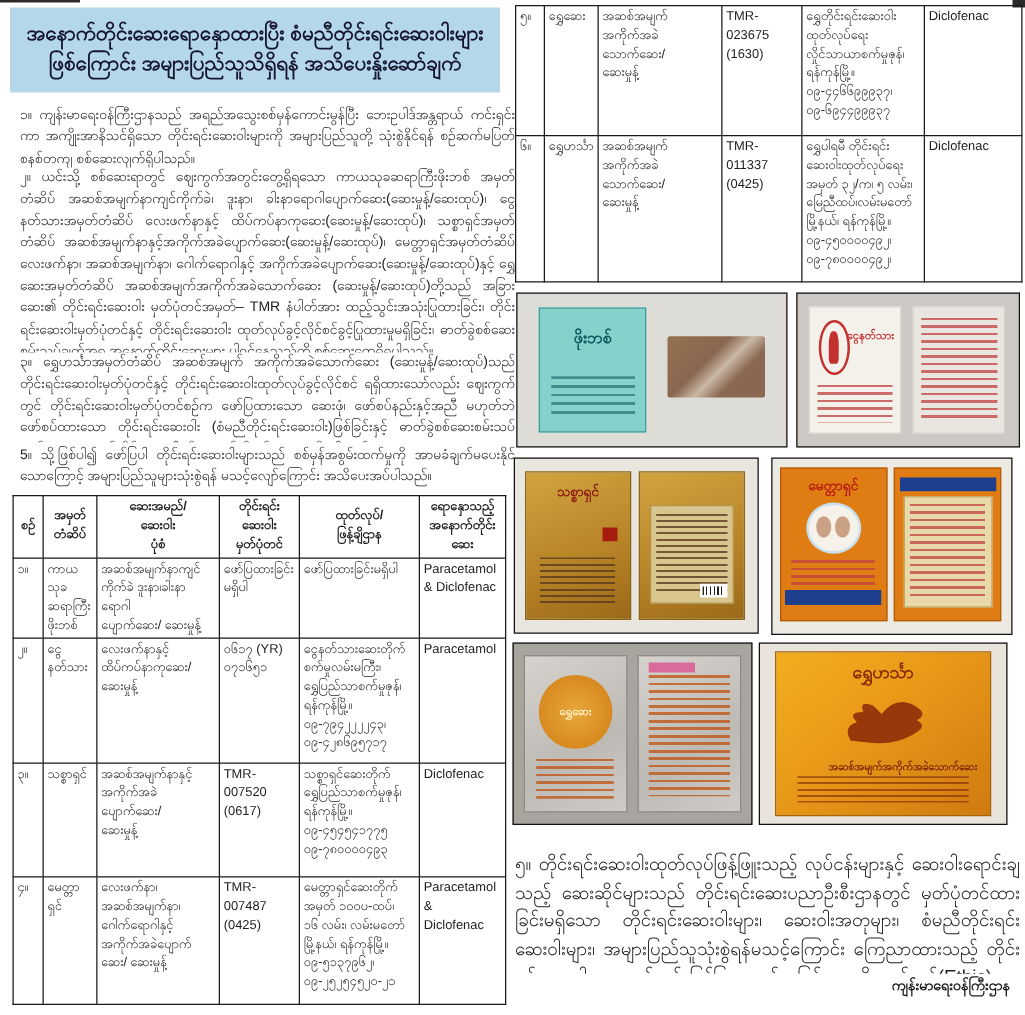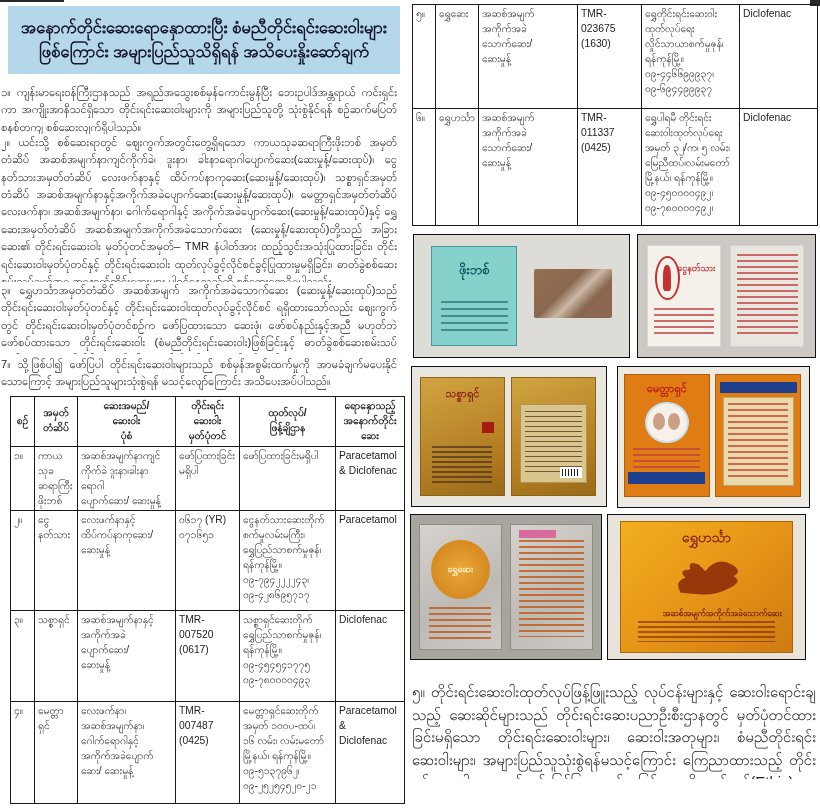--- a/index.html
+++ b/index.html
@@ -9,21 +9,21 @@
 
   .edge-mark { position:absolute; background:#2a2a2a; }
 
   
   .title-box { position:absolute; left:8px; top:6px; width:392px; height:68px;
                background:#b5d7ea; display:flex; align-items:center; justify-content:center;
                text-align:center; padding:4px 10px; }
   .title-box span { font-weight:bold; font-size:16.5px; line-height:1.45; color:#15152e; }
 
   
-  .para { position:absolute; left:1px; width:396px; font-size:11.2px; line-height:1.55;
+  .para { position:absolute; left:16px; width:396px; font-size:11.2px; line-height:1.55;
           text-align:justify; overflow:hidden; }
   #p1 { top:84px;  height:50px; }
   #p2 { top:134px; height:148px; }
   #p3 { top:282px; height:72px; }
   #p4 { top:356px; height:40px; }
 
   .para-r { position:absolute; left:412px; width:404px; font-size:15px; line-height:1.5;
             text-align:justify; overflow:hidden; }
   #p5 { top:681px; height:98px; }
 
@@ -142,21 +142,21 @@
   <div class="edge-mark" style="left:0;top:0;width:64px;height:2px;"></div>
   <div class="edge-mark" style="right:0;top:0;width:10px;height:6px;"></div>
 
   <div class="title-box">
     <span>အနောက်တိုင်းဆေးရောနှောထားပြီး စံမညီတိုင်းရင်းဆေးဝါးများဖြစ်ကြောင်း အများပြည်သူသိရှိရန် အသိပေးနှိုးဆော်ချက်</span>
   </div>
 
   <p class="para" id="p1">၁။    ကျန်းမာရေးဝန်ကြီးဌာနသည် အရည်အသွေးစစ်မှန်ကောင်းမွန်ပြီး ဘေးဥပါဒ်အန္တရာယ် ကင်းရှင်းကာ အကျိုးအာနိသင်ရှိသော တိုင်းရင်းဆေးဝါးများကို အများပြည်သူတို့ သုံးစွဲနိုင်ရန် စဉ်ဆက်မပြတ် စနစ်တကျ စစ်ဆေးလျက်ရှိပါသည်။</p>
   <p class="para" id="p2">၂။    ယင်းသို့ စစ်ဆေးရာတွင် ဈေးကွက်အတွင်းတွေ့ရှိရသော ကာယသုခဆရာကြီးဖိုးဘစ် အမှတ်တံဆိပ် အဆစ်အမျက်နာကျင်ကိုက်ခဲ၊ ဒူးနာ၊ ခါးနာရောဂါပျောက်ဆေး(ဆေးမှုန့်/ဆေးထုပ်)၊ ငွေနတ်သားအမှတ်တံဆိပ် လေးဖက်နာနှင့် ထိပ်ကပ်နာကုဆေး(ဆေးမှုန့်/ဆေးထုပ်)၊ သစ္စာရှင်အမှတ်တံဆိပ် အဆစ်အမျက်နာနှင့်အကိုက်အခဲပျောက်ဆေး(ဆေးမှုန့်/ဆေးထုပ်)၊ မေတ္တာရှင်အမှတ်တံဆိပ် လေးဖက်နာ၊ အဆစ်အမျက်နာ၊ ဂေါက်ရောဂါနှင့် အကိုက်အခဲပျောက်ဆေး(ဆေးမှုန့်/ဆေးထုပ်)နှင့် ရွှေဆေးအမှတ်တံဆိပ် အဆစ်အမျက်အကိုက်အခဲသောက်ဆေး (ဆေးမှုန့်/ဆေးထုပ်)တို့သည် အခြားဆေး၏ တိုင်းရင်းဆေးဝါး မှတ်ပုံတင်အမှတ်– TMR နံပါတ်အား ထည့်သွင်းအသုံးပြုထားခြင်း၊ တိုင်းရင်းဆေးဝါးမှတ်ပုံတင်နှင့် တိုင်းရင်းဆေးဝါး ထုတ်လုပ်ခွင့်လိုင်စင်ခွင့်ပြုထားမှုမရှိခြင်း၊ ဓာတ်ခွဲစစ်ဆေးစမ်းသပ်ချက်အရ အနောက်တိုင်းဆေးများ ပါဝင်နေသည်ကို စစ်ဆေးတွေ့ရှိရပါသည်။</p>
   <p class="para" id="p3">၃။    ရွှေဟင်္သာအမှတ်တံဆိပ် အဆစ်အမျက် အကိုက်အခဲသောက်ဆေး (ဆေးမှုန့်/ဆေးထုပ်)သည် တိုင်းရင်းဆေးဝါးမှတ်ပုံတင်နှင့် တိုင်းရင်းဆေးဝါးထုတ်လုပ်ခွင့်လိုင်စင် ရရှိထားသော်လည်း ဈေးကွက်တွင် တိုင်းရင်းဆေးဝါးမှတ်ပုံတင်စဉ်က ဖော်ပြထားသော ဆေးဖုံ၊ ဖော်စပ်နည်းနှင့်အညီ မဟုတ်ဘဲ ဖော်စပ်ထားသော တိုင်းရင်းဆေးဝါး (စံမညီတိုင်းရင်းဆေးဝါး)ဖြစ်ခြင်းနှင့် ဓာတ်ခွဲစစ်ဆေးစမ်းသပ်ချက်အရ အနောက်တိုင်းဆေး ပါဝင်နေသည်ကို စစ်ဆေးတွေ့ရှိရပါသည်။</p>
-  <p class="para" id="p4">7။    သို့ဖြစ်ပါ၍ ဖော်ပြပါ တိုင်းရင်းဆေးဝါးများသည် စစ်မှန်အစွမ်းထက်မှုကို အာမခံချက်မပေးနိုင်သောကြောင့် အများပြည်သူများသုံးစွဲရန် မသင့်လျော်ကြောင်း အသိပေးအပ်ပါသည်။</p>
+  <p class="para" id="p4">5။    သို့ဖြစ်ပါ၍ ဖော်ပြပါ တိုင်းရင်းဆေးဝါးများသည် စစ်မှန်အစွမ်းထက်မှုကို အာမခံချက်မပေးနိုင်သောကြောင့် အများပြည်သူများသုံးစွဲရန် မသင့်လျော်ကြောင်း အသိပေးအပ်ပါသည်။</p>
 
   <table class="med" id="tbl-left">
     <colgroup>
       <col style="width:24px">
         <col style="width:43px">
         <col style="width:98px">
       <col style="width:64px">
         <col style="width:96px">
         <col style="width:69px">
     </colgroup>
@@ -359,14 +359,15 @@
       <span class="bname">ရွှေဟင်္သာ</span>
       <svg class="bird" viewBox="0 0 100 60">
         <path d="M18,48 Q10,34 24,30 Q14,20 30,20 Q26,8 40,14 L48,22 Q62,4 80,14 Q94,22 82,28 Q94,34 78,42 Q60,52 40,50 Z"></path>
       </svg>
       <span class="sub">အဆစ်အမျက်အကိုက်အခဲသောက်ဆေး</span>
       <div class="tlines"></div>
     </div>
   </div>
 
   <p class="para-r" id="p5">၅။    တိုင်းရင်းဆေးဝါးထုတ်လုပ်ဖြန့်ဖြူးသည့် လုပ်ငန်းများနှင့် ဆေးဝါးရောင်းချသည့် ဆေးဆိုင်များသည် တိုင်းရင်းဆေးပညာဦးစီးဌာနတွင် မှတ်ပုံတင်ထားခြင်းမရှိသော တိုင်းရင်းဆေးဝါးများ၊ ဆေးဝါးအတုများ၊ စံမညီတိုင်းရင်းဆေးဝါးများ၊ အများပြည်သူသုံးစွဲရန်မသင့်ကြောင်း ကြေညာထားသည့် တိုင်းရင်းဆေးဝါးများ တင်သွင်း၊ဖြန့်ဖြူး၊ရောင်းချခြင်းများကို ကျင့်ဝတ်(Ethic)အရလုံးဝ(လုံးဝ) မပြုလုပ်ရန်နှင့် လိုက်နာဆောင်ရွက်ခြင်းမရှိပါက တိုင်းရင်းဆေးဝါးဥပဒေပုဒ်မ (၃၁)၊ (၃၂) အရ တရားစွဲဆို အရေးယူမည်ဖြစ်ကြောင်း အသိပေးအပ်ပါသည်။</p>
+  <div class="signature">ကျန်းမာရေးဝန်ကြီးဌာန</div>
 
 </div>
 
 </body></html>

